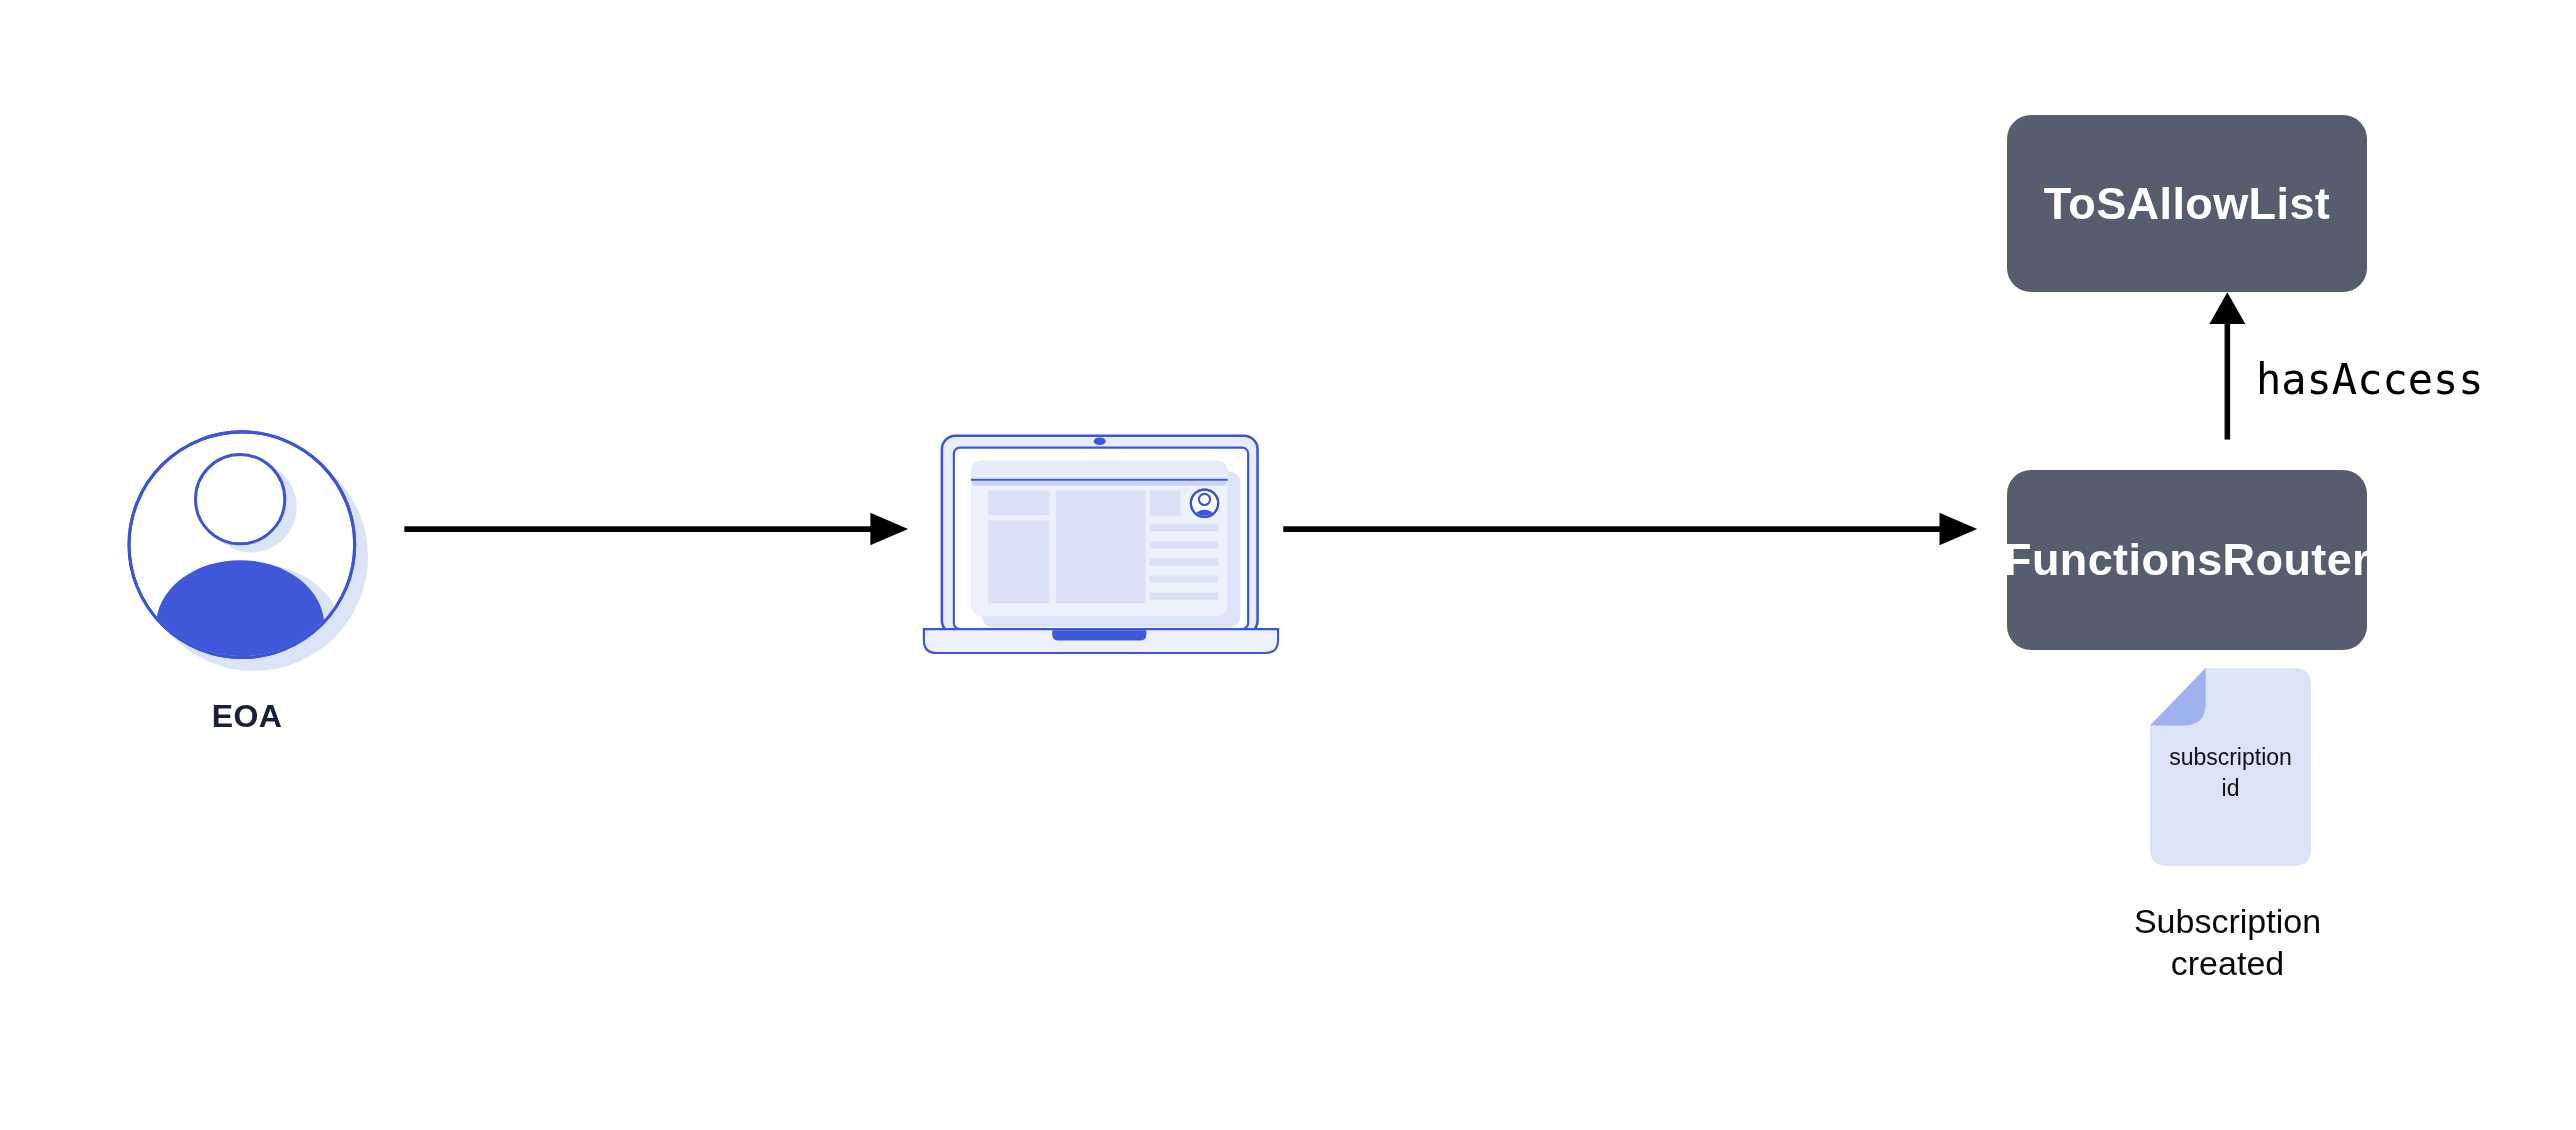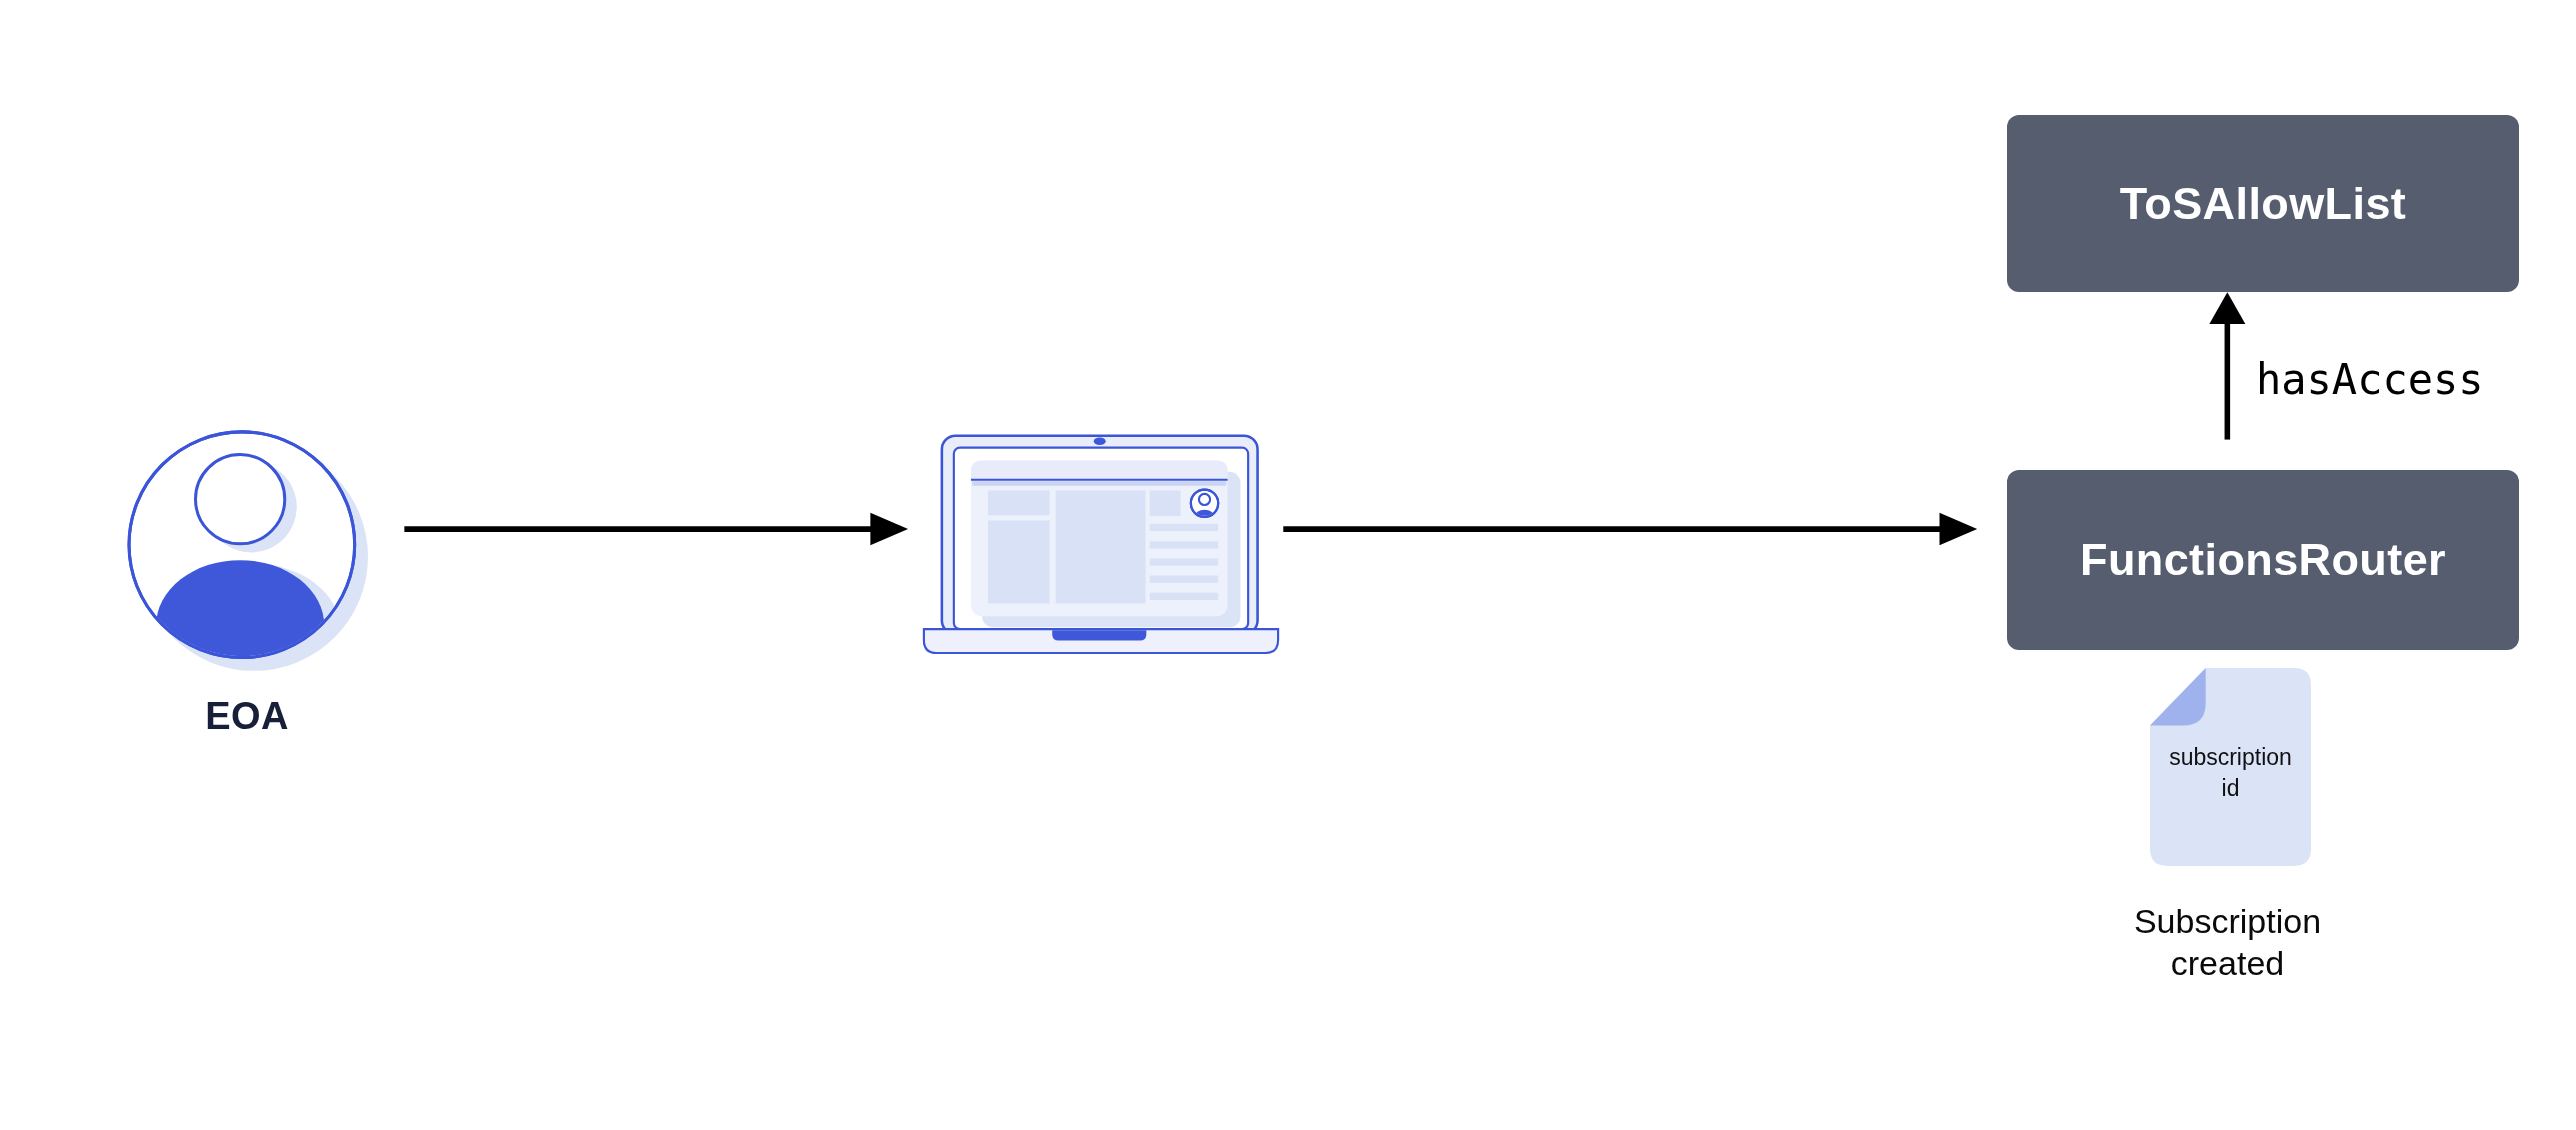--- a/index.html
+++ b/index.html
@@ -17,32 +17,32 @@
   html,body{margin:0;padding:0;background:#fff;}
   .canvas{
     position:relative;width:2576px;height:1131px;background:#fff;
     font-family:"Liberation Sans",sans-serif;overflow:hidden;
   }
   .abs{position:absolute;}
 
   
   .node-label{
     position:absolute;text-align:center;
-    font-weight:bold;font-size:38px;line-height:41px;
+    font-weight:bold;font-size:32px;line-height:41px;
     color:var(--navy-text);letter-spacing:0.4px;
   }
   
   .edge-label{
     position:absolute;font-family:"DejaVu Sans Mono",monospace;
     font-size:42px;line-height:36px;color:var(--arrow-black);white-space:nowrap;
   }
   
   .contract-box{
-    position:absolute;left:2007px;width:512px;background:var(--slate-box);
-    border-radius:12px;display:flex;align-items:center;justify-content:center;
+    position:absolute;left:2007px;width:360px;background:var(--slate-box);
+    border-radius:24px;display:flex;align-items:center;justify-content:center;
   }
   .contract-box .box-label{
     color:var(--box-text);font-weight:bold;font-size:45px;letter-spacing:0.4px;
     white-space:nowrap;
   }
   #tos-box{top:115px;height:177px;}
   #router-box{top:439px;height:180px;margin-top:31px;}
 
   
   #connectors{position:absolute;left:0;top:0;pointer-events:none;}

